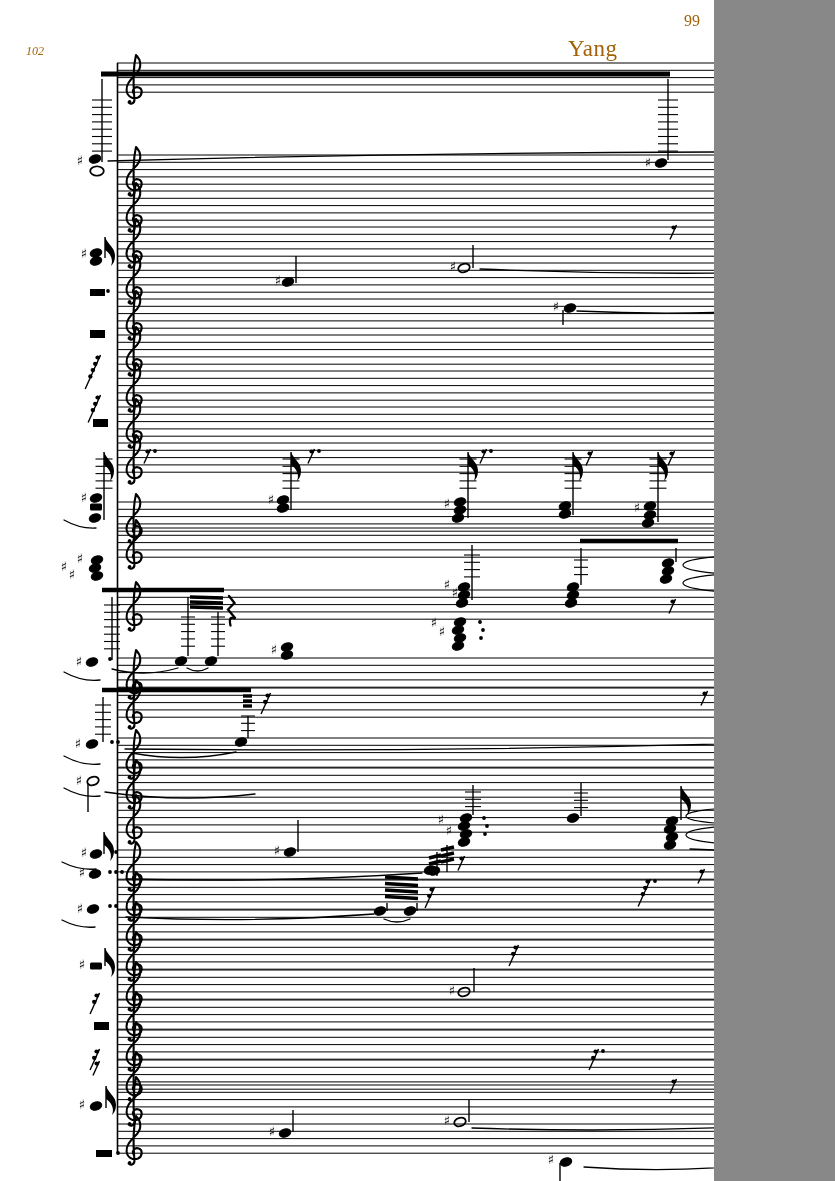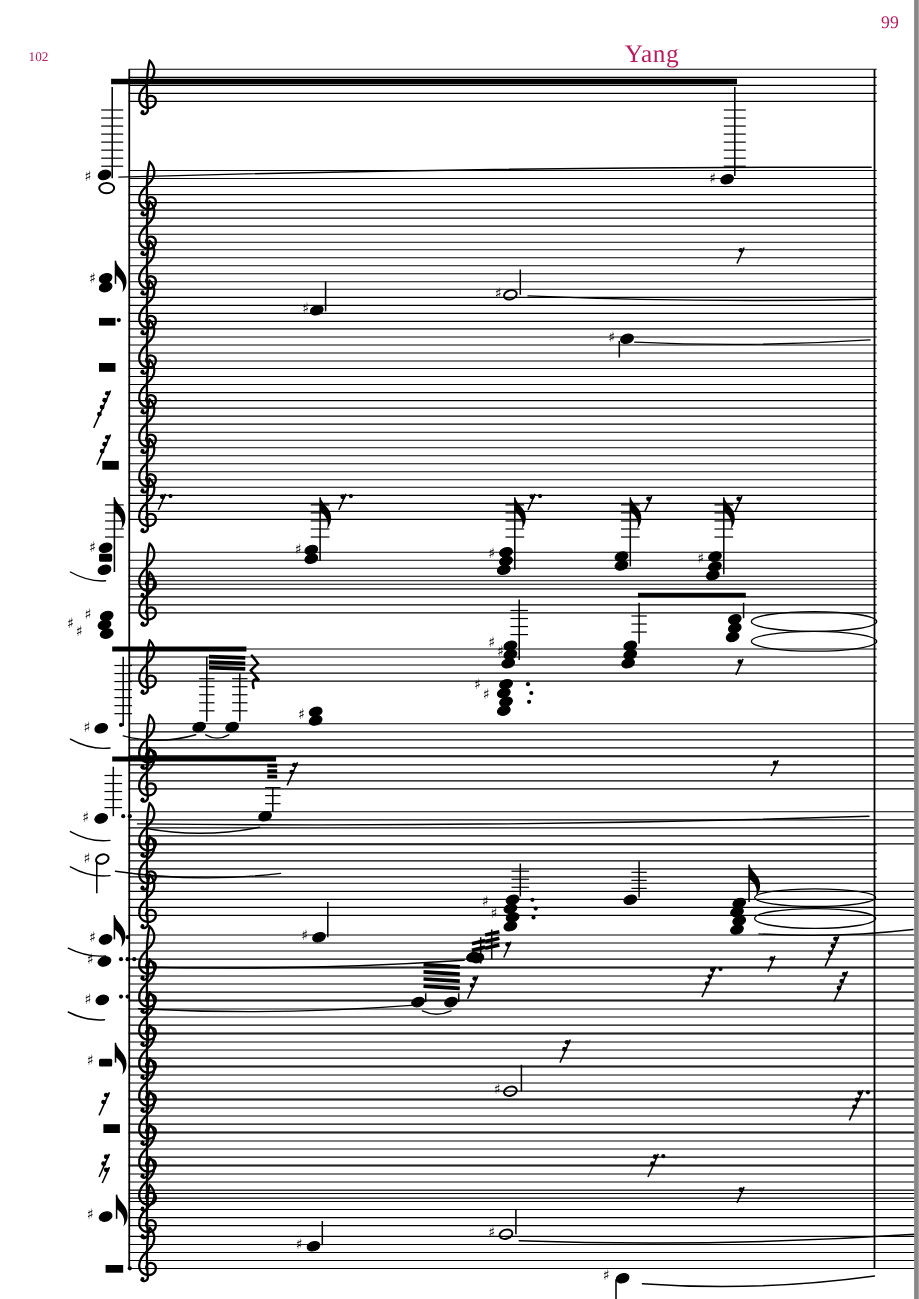--- a/index.html
+++ b/index.html
@@ -1,21 +1,21 @@
 <!DOCTYPE html>
 <html><head>
 <meta charset="utf-8">
 <style>
   html,body{margin:0;padding:0;background:#888;}
-  #page{position:relative;width:831px;height:1181px;background:#ffffff;overflow:hidden;
-        font-family:"Liberation Serif", serif;color:#be185d;}
+  #page{position:relative;width:714px;height:1181px;background:#ffffff;overflow:hidden;
+        font-family:"Liberation Serif", serif;color:#a16207;}
   .hdr{position:absolute;white-space:nowrap;}
   #page-number{top:12px;right:14px;font-size:16px;}
   #title{top:36px;left:568px;font-size:23px;letter-spacing:.5px;}
-  #measure-number{top:44px;left:26px;font-size:12px;}
+  #measure-number{top:44px;left:26px;font-size:12px;font-style:italic;}
   svg{position:absolute;top:0;left:0;}
 </style>
 </head>
 <body>
 
 <div id="page">
   <div id="page-number" class="hdr">99</div>
   <div id="title" class="hdr">Yang</div>
   <div id="measure-number" class="hdr">102</div>
   <svg id="score" xmlns="http://www.w3.org/2000/svg" width="835" height="1181" viewBox="0 0 835 1181">

